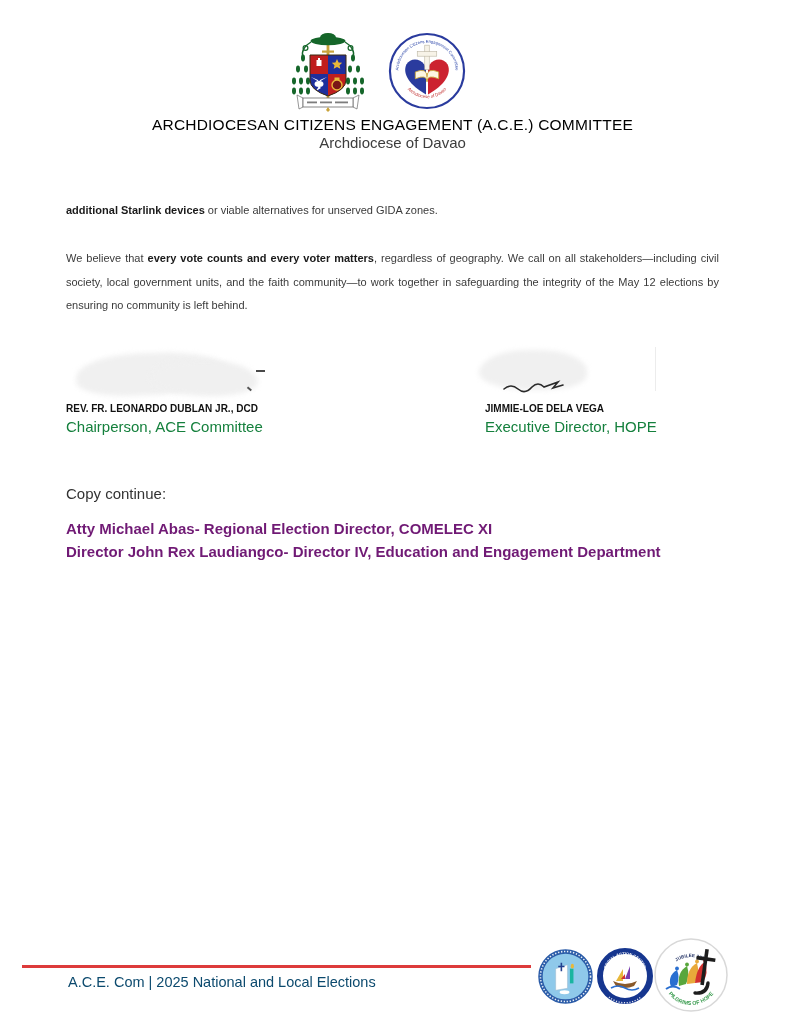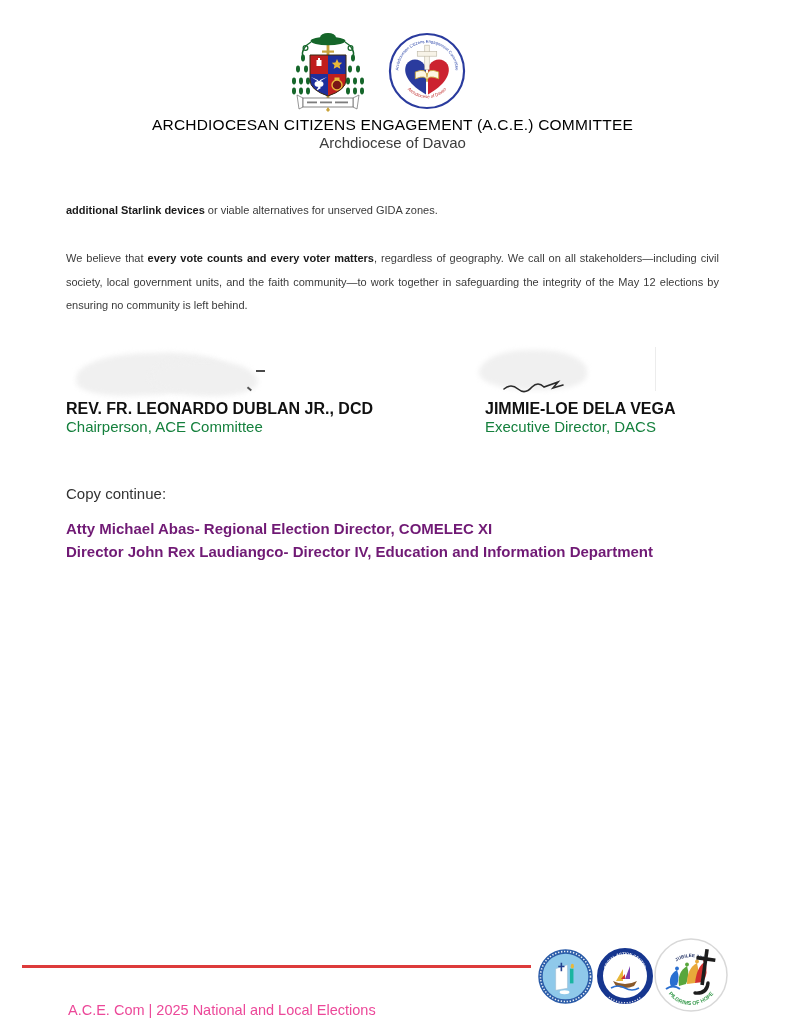--- a/index.html
+++ b/index.html
@@ -8,26 +8,26 @@
     font-family:"Liberation Sans","DejaVu Sans",sans-serif;
     color:#3a3a3a;overflow:hidden;
   }
   .abs{position:absolute;}
   .title1{left:0;top:116px;width:785px;text-align:center;font-size:15.5px;color:#000000;letter-spacing:.2px;}
   .title2{left:0;top:134px;width:785px;text-align:center;font-size:15px;color:#3d3d3d;}
   .body-p{left:66px;width:653px;font-size:11px;line-height:23.5px;color:#3a3a3a;}
   .just{text-align:justify;}
   .b{font-weight:bold;color:#1a1a1a;}
   .blob{background:#f0f0f0;filter:blur(2.5px);}
-  .sig-name{font-weight:bold;font-size:16px;color:#111111;line-height:18px;white-space:nowrap;}
+  .sig-name{font-weight:bold;font-size:10px;color:#111111;line-height:18px;white-space:nowrap;}
   .sig-title{font-size:15px;color:#15803d;line-height:18px;white-space:nowrap;}
   .copy-label{left:66px;top:485px;font-size:15px;color:#333333;}
   .recipients{left:66px;top:518px;width:660px;font-weight:bold;font-size:15px;line-height:22.5px;color:#701a75;}
   .footer-line{left:22px;top:965px;width:509px;height:2.5px;background:#dd3b3b;}
-  .footer-text{left:68px;top:1002px;font-size:14.5px;color:#ec4899;}
+  .footer-text{left:68px;top:974px;font-size:14.5px;color:#0c4a6e;}
   .faint-line{left:655px;top:347px;width:1px;height:44px;background:#ececec;}
   svg{display:block;}
 </style>
 </head>
 <body>
 
 <div class="page">
 
   <div class="abs" style="left:289px;top:28px;width:78px;height:84px;">
     <svg width="78" height="84" viewBox="0 0 78 84">
@@ -146,27 +146,27 @@
     </svg>
   </div>
   <div class="abs faint-line"></div>
 
   <div class="abs" style="left:66px;top:400px;">
     <div class="sig-name">REV. FR. LEONARDO DUBLAN JR., DCD</div>
     <div class="sig-title">Chairperson, ACE Committee</div>
   </div>
   <div class="abs" style="left:445px;top:400px;margin-left:40px;">
     <div class="sig-name">JIMMIE-LOE DELA VEGA</div>
-    <div class="sig-title">Executive Director, DACS</div>
+    <div class="sig-title">Executive Director, HOPE</div>
   </div>
 
   <div class="abs copy-label">Copy continue:</div>
   <div class="abs recipients">
     <div>Atty Michael Abas- Regional Election Director, COMELEC XI</div>
-    <div>Director John Rex Laudiangco- Director IV, Education and Information Department</div>
+    <div>Director John Rex Laudiangco- Director IV, Education and Engagement Department</div>
   </div>
 
   <div class="abs footer-line"></div>
   <div class="abs footer-text">A.C.E. Com | 2025 National and Local Elections</div>
 
   <div class="abs" style="left:538px;top:949px;width:55px;height:55px;">
     <svg width="55" height="55" viewBox="0 0 56 56">
       <circle cx="28" cy="28" r="25.5" fill="#8fc9ea" stroke="#2b5ca8" stroke-width="4.5"></circle>
       <circle cx="28" cy="28" r="25.5" fill="none" stroke="#ffffff" stroke-width="1.6" stroke-dasharray="1.4,1.7" opacity=".9"></circle>
       <path d="M18,20 L30,16 L30,40 L18,42 Z" fill="#ffffff" stroke="#9fb8cc" stroke-width=".5"></path>

